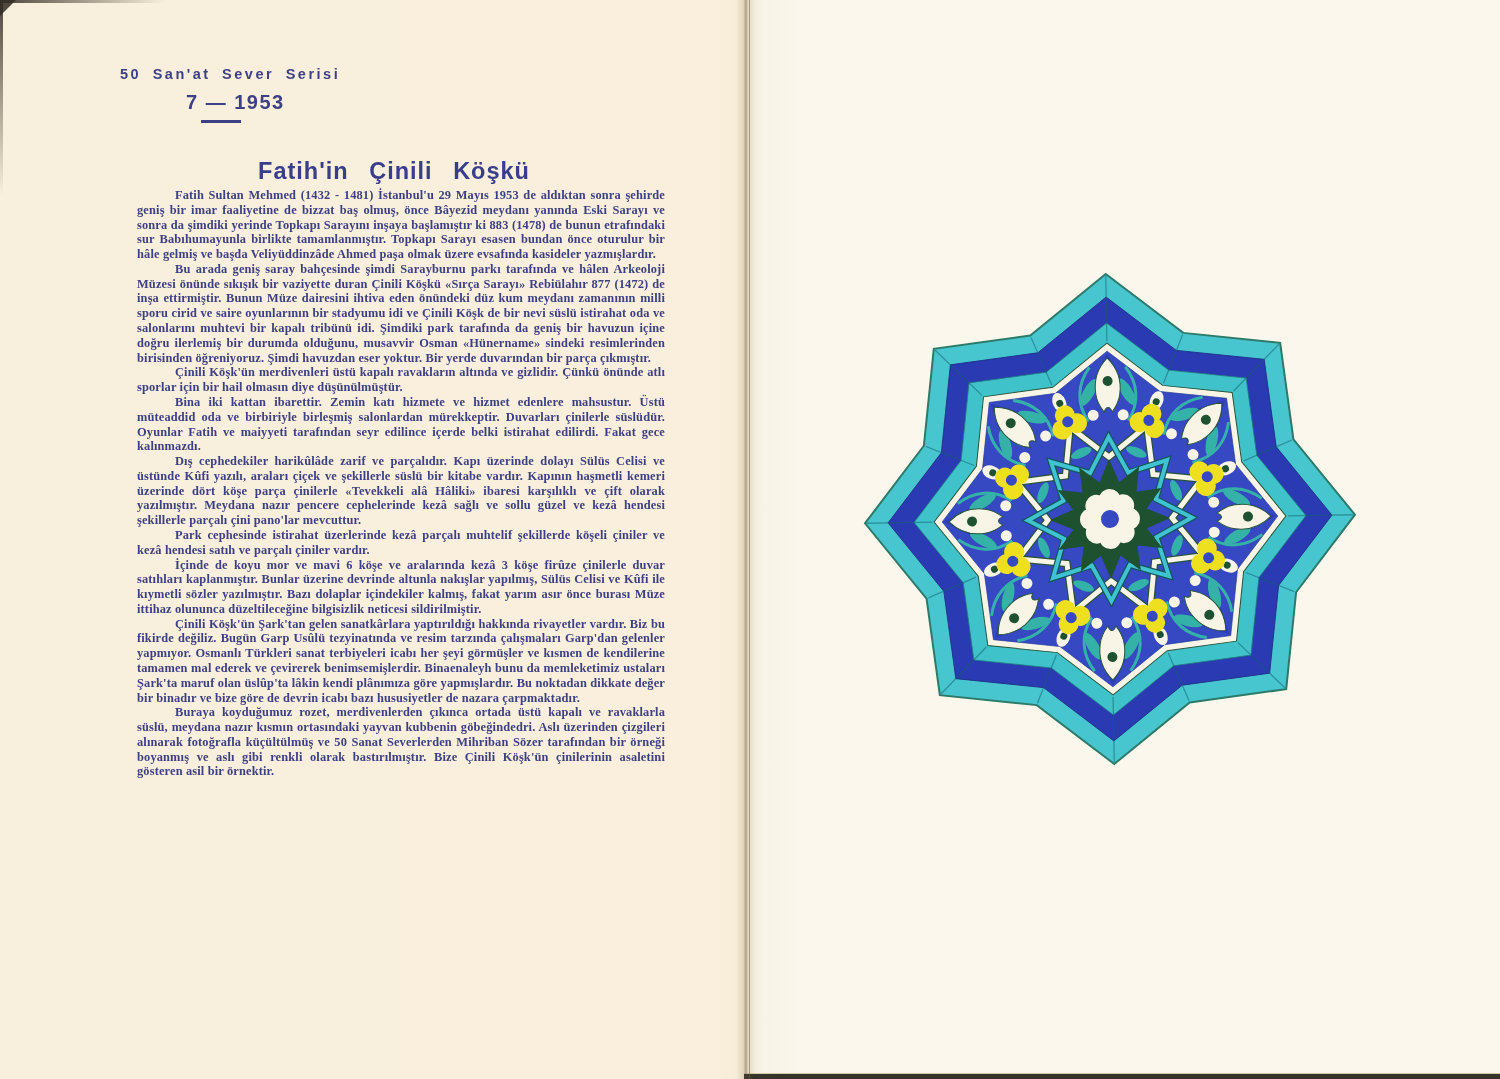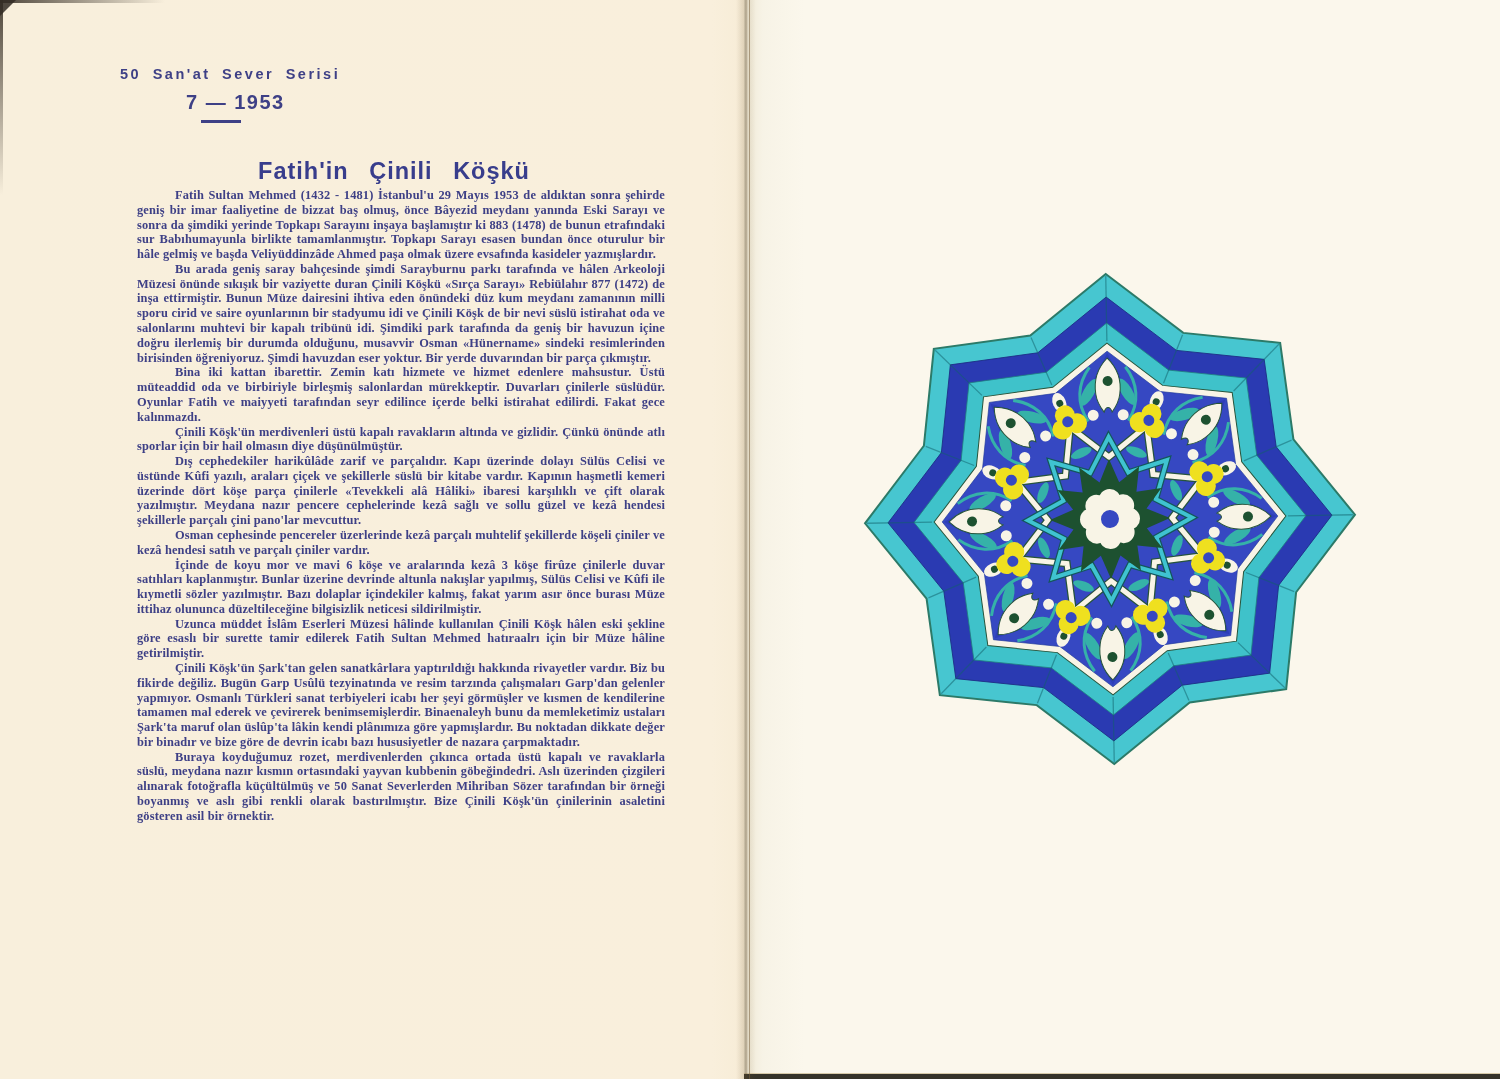--- a/index.html
+++ b/index.html
@@ -87,26 +87,25 @@
 
   <section class="page page-left">
     <div class="series">50 San'at Sever Serisi</div>
     <div class="issue">7 — 1953</div>
     <div class="rule"></div>
     <h1 class="title">Fatih'in Çinili Köşkü</h1>
 
     <div class="body-text">
       <p>Fatih Sultan Mehmed (1432 - 1481) İstanbul'u 29 Mayıs 1953 de aldıktan sonra şehirde geniş bir imar faaliyetine de bizzat baş olmuş, önce Bâyezid meydanı yanında Eski Sarayı ve sonra da şimdiki yerinde Topkapı Sarayını inşaya başlamıştır ki 883 (1478) de bunun etrafındaki sur Babıhumayunla birlikte tamamlanmıştır. Topkapı Sarayı esasen bundan önce oturulur bir hâle gelmiş ve başda Veliyüddinzâde Ahmed paşa olmak üzere evsafında kasideler yazmışlardır.</p>
       <p>Bu arada geniş saray bahçesinde şimdi Sarayburnu parkı tarafında ve hâlen Arkeoloji Müzesi önünde sıkışık bir vaziyette duran Çinili Köşkü «Sırça Sarayı» Rebiülahır 877 (1472) de inşa ettirmiştir. Bunun Müze dairesini ihtiva eden önündeki düz kum meydanı zamanının milli sporu cirid ve saire oyunlarının bir stadyumu idi ve Çinili Köşk de bir nevi süslü istirahat oda ve salonlarını muhtevi bir kapalı tribünü idi. Şimdiki park tarafında da geniş bir havuzun içine doğru ilerlemiş bir durumda olduğunu, musavvir Osman «Hünername» sindeki resimlerinden birisinden öğreniyoruz. Şimdi havuzdan eser yoktur. Bir yerde duvarından bir parça çıkmıştır.</p>
+      <p>Çinili Köşk'ün merdivenleri üstü kapalı ravakların altında ve gizlidir. Çünkü önünde atlı sporlar için bir hail olmasın diye düşünülmüştür.</p>
       <p>Bina iki kattan ibarettir. Zemin katı hizmete ve hizmet edenlere mahsustur. Üstü müteaddid oda ve birbiriyle birleşmiş salonlardan mürekkeptir. Duvarları çinilerle süslüdür. Oyunlar Fatih ve maiyyeti tarafından seyr edilince içerde belki istirahat edilirdi. Fakat gece kalınmazdı.</p>
-      <p>Çinili Köşk'ün merdivenleri üstü kapalı ravakların altında ve gizlidir. Çünkü önünde atlı sporlar için bir hail olmasın diye düşünülmüştür.</p>
       <p>Dış cephedekiler harikûlâde zarif ve parçalıdır. Kapı üzerinde dolayı Sülüs Celisi ve üstünde Kûfi yazılı, araları çiçek ve şekillerle süslü bir kitabe vardır. Kapının haşmetli kemeri üzerinde dört köşe parça çinilerle «Tevekkeli alâ Hâliki» ibaresi karşılıklı ve çift olarak yazılmıştır. Meydana nazır pencere cephelerinde kezâ sağlı ve sollu güzel ve kezâ hendesi şekillerle parçalı çini pano'lar mevcuttur.</p>
-      <p>Osman cephesinde pencereler üzerlerinde kezâ parçalı muhtelif şekillerde köşeli çiniler ve kezâ hendesi satıh ve parçalı çiniler vardır.</p>
+      <p>Park cephesinde istirahat üzerlerinde kezâ parçalı muhtelif şekillerde köşeli çiniler ve kezâ hendesi satıh ve parçalı çiniler vardır.</p>
       <p>İçinde de koyu mor ve mavi 6 köşe ve aralarında kezâ 3 köşe firûze çinilerle duvar satıhları kaplanmıştır. Bunlar üzerine devrinde altunla nakışlar yapılmış, Sülüs Celisi ve Kûfi ile kıymetli sözler yazılmıştır. Bazı dolaplar içindekiler kalmış, fakat yarım asır önce burası Müze ittihaz olununca düzeltileceğine bilgisizlik neticesi sildirilmiştir.</p>
-      <p>Uzunca müddet İslâm Eserleri Müzesi hâlinde kullanılan Çinili Köşk hâlen eski şekline göre esaslı bir surette tamir edilerek Fatih Sultan Mehmed hatıraalrı için bir Müze hâline getirilmiştir.</p>
       <p>Çinili Köşk'ün Şark'tan gelen sanatkârlara yaptırıldığı hakkında rivayetler vardır. Biz bu fikirde değiliz. Bugün Garp Usûlü tezyinatında ve resim tarzında çalışmaları Garp'dan gelenler yapmıyor. Osmanlı Türkleri sanat terbiyeleri icabı her şeyi görmüşler ve kısmen de kendilerine tamamen mal ederek ve çevirerek benimsemişlerdir. Binaenaleyh bunu da memleketimiz ustaları Şark'ta maruf olan üslûp'ta lâkin kendi plânımıza göre yapmışlardır. Bu noktadan dikkate değer bir binadır ve bize göre de devrin icabı bazı hususiyetler de nazara çarpmaktadır.</p>
       <p>Buraya koyduğumuz rozet, merdivenlerden çıkınca ortada üstü kapalı ve ravaklarla süslü, meydana nazır kısmın ortasındaki yayvan kubbenin göbeğindedri. Aslı üzerinden çizgileri alınarak fotoğrafla küçültülmüş ve 50 Sanat Severlerden Mihriban Sözer tarafından bir örneği boyanmış ve aslı gibi renkli olarak bastırılmıştır. Bize Çinili Köşk'ün çinilerinin asaletini gösteren asil bir örnektir.</p>
     </div>
 
     <div class="edge-top"></div>
     <div class="edge-left"></div>
     <div class="edge-corner"></div>
   </section>
 
   <section class="page page-right">

